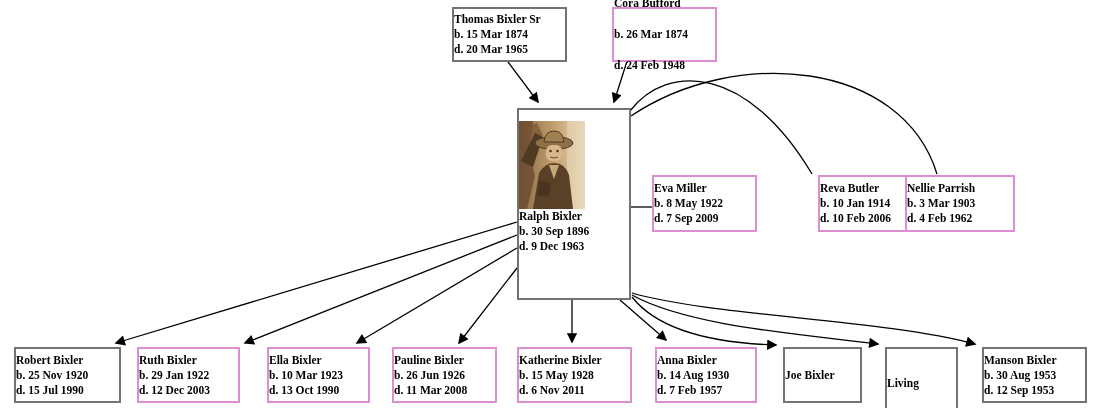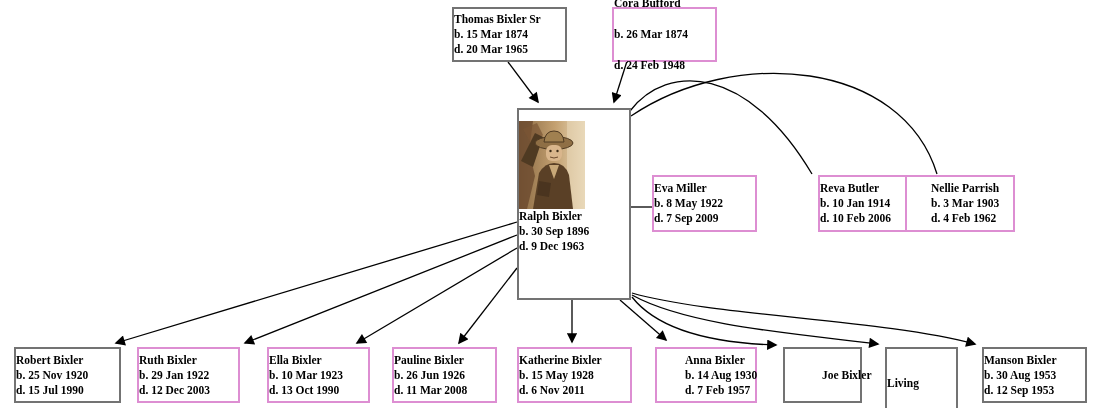--- a/index.html
+++ b/index.html
@@ -32,29 +32,29 @@
   
   .n-thomas{left:452px;top:7px;width:115px;height:55px;}
   .n-cora{left:612px;top:7px;width:105px;height:55px;gap:16px;}
   
   .n-ralph{left:517px;top:108px;width:114px;height:192px;justify-content:flex-start;}
   .n-ralph .photo{margin-top:11px;}
   .n-ralph .line{}
   
   .n-eva{left:652px;top:175px;width:105px;height:57px;}
   .n-reva{left:778px;top:175px;width:117px;height:57px;margin-left:40px;}
-  .n-nellie{left:905px;top:175px;width:110px;height:57px;padding-left:24px;}
+  .n-nellie{left:905px;top:175px;width:110px;height:57px;}
   
   .n-robert{left:14px;top:347px;width:107px;height:56px;}
   .n-ruth{left:137px;top:347px;width:103px;height:56px;}
   .n-ella{left:267px;top:347px;width:103px;height:56px;}
   .n-pauline{left:392px;top:347px;width:105px;height:56px;}
   .n-katherine{left:517px;top:347px;width:115px;height:56px;}
-  .n-anna{left:655px;top:347px;width:102px;height:56px;padding-left:28px;}
-  .n-joe{left:783px;top:347px;width:79px;height:56px;padding-left:37px;}
+  .n-anna{left:655px;top:347px;width:102px;height:56px;}
+  .n-joe{left:783px;top:347px;width:79px;height:56px;}
   .n-living{left:885px;top:347px;width:73px;height:72px;}
   .n-manson{left:982px;top:347px;width:105px;height:56px;}
 </style>
 </head>
 <body>
 
 <div id="canvas">
 
   <svg id="edges" viewBox="0 0 1093 408" xmlns="http://www.w3.org/2000/svg">
     <defs>

